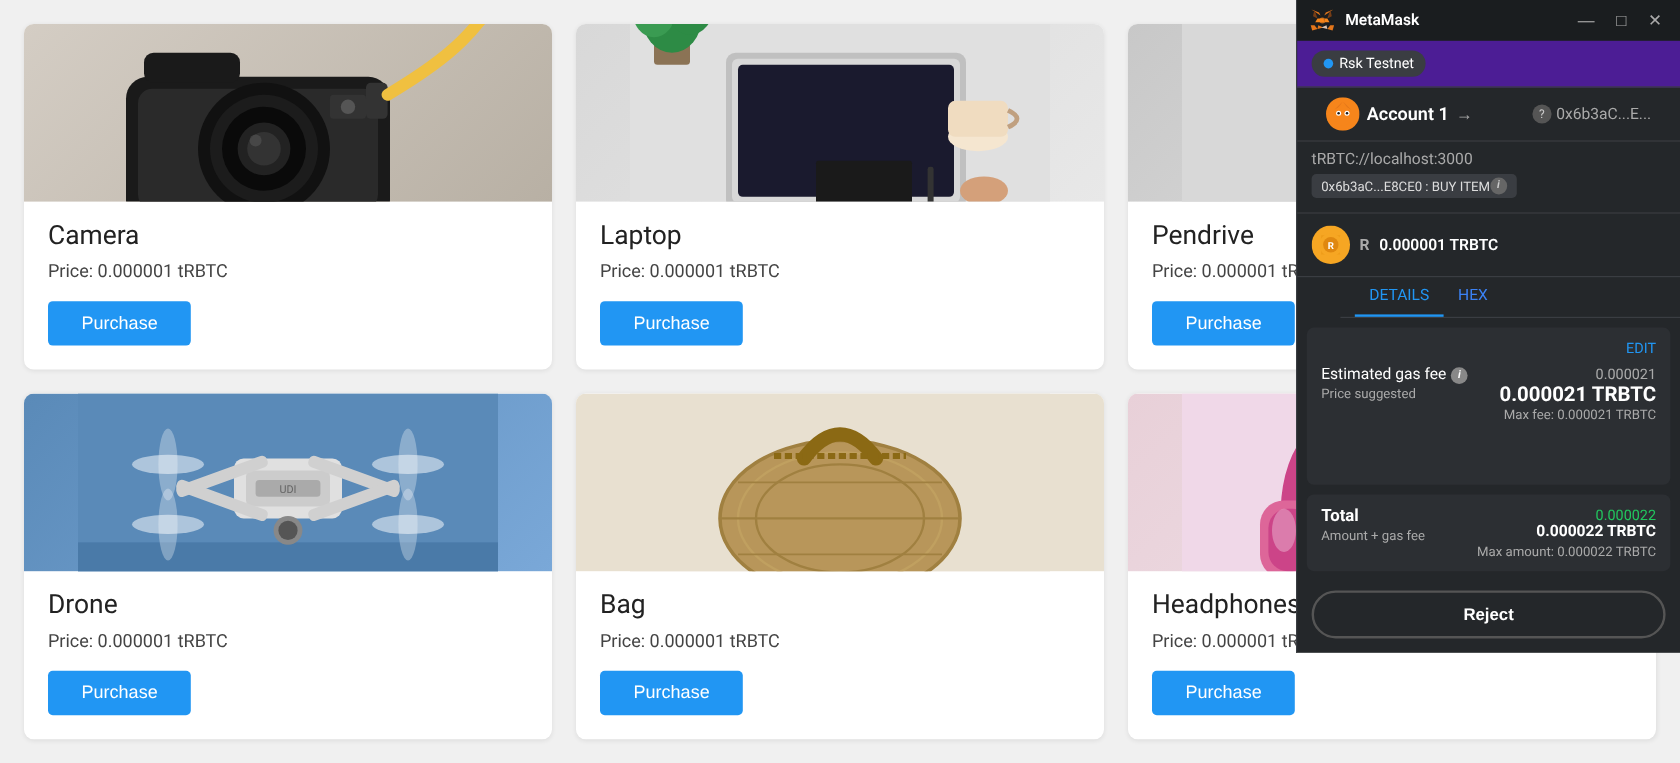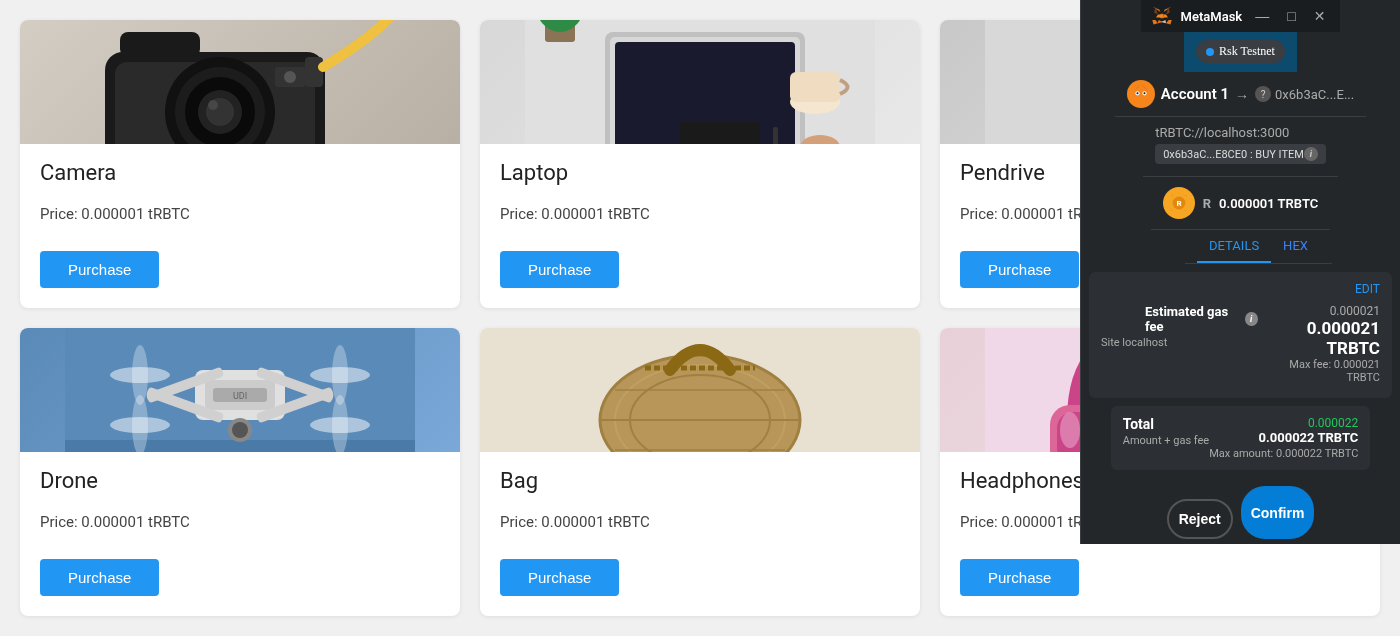--- a/index.html
+++ b/index.html
@@ -43,21 +43,21 @@
       align-items: center;
       justify-content: center;
       overflow: hidden;
     }
 
     .product-info {
       padding: 16px 20px 20px;
       flex: 1;
       display: flex;
       flex-direction: column;
-      gap: 20px;
+      gap: 8px;
     }
 
     .product-name {
       font-size: 22px;
       font-weight: 400;
       color: #222;
     }
 
     .product-price {
       font-size: 15px;
@@ -83,21 +83,20 @@
       right: 0;
       width: 320px;
       height: 544px;
       background: #24272a;
       border-left: 1px solid #3a3d42;
       display: flex;
       flex-direction: column;
       color: #fff;
       font-size: 13px;
       z-index: 100;
-      align-items: center;
     }
 
     .mm-titlebar {
       background: #1a1d1f;
       display: flex;
       align-items: center;
       padding: 6px 10px;
       gap: 8px;
       min-height: 32px;
     }
@@ -117,27 +116,26 @@
     .mm-window-btn {
       background: none;
       border: none;
       color: #aaa;
       cursor: pointer;
       font-size: 14px;
       padding: 2px 5px;
     }
 
     .mm-header {
-      background: #0c4a6e;
+      background: #4c1d95;
       padding: 8px 12px;
       display: flex;
       align-items: center;
       gap: 8px;
       border-bottom: 1px solid #3a3d42;
-      font-family: Liberation Serif, serif;
     }
 
     .mm-network-badge {
       display: flex;
       align-items: center;
       gap: 5px;
       background: #3a3d42;
       border-radius: 20px;
       padding: 4px 10px;
       font-size: 12px;
@@ -147,21 +145,21 @@
       width: 8px;
       height: 8px;
       background: #2196f3;
       border-radius: 50%;
     }
 
     .mm-account-section {
       display: flex;
       align-items: center;
       gap: 6px;
-      padding: 8px 12px;
+      padding: 8px 24px;
       border-bottom: 1px solid #3a3d42;
     }
 
     .mm-fox-icon {
       width: 28px;
       height: 28px;
     }
 
     .mm-account-name {
       font-size: 15px;
@@ -298,23 +296,22 @@
     }
 
     .mm-fee-label {
       display: flex;
       align-items: center;
       gap: 4px;
     }
 
     .mm-fee-label-text {
       font-size: 13px;
-      font-weight: 700;
-      color: #fff;
-      margin-left: 44px;
+      font-weight: 400;
+      color: #fff;
     }
 
     .mm-fee-sublabel {
       font-size: 11px;
       color: #aaa;
       margin-top: 2px;
     }
 
     .mm-fee-value {
       text-align: right;
@@ -390,21 +387,20 @@
     .mm-reject-btn {
       flex: 1;
       background: transparent;
       border: 2px solid #555;
       border-radius: 24px;
       color: #fff;
       font-size: 14px;
       font-weight: 600;
       padding: 10px;
       cursor: pointer;
-      margin-top: 13px;
     }
 
     .mm-confirm-btn {
       flex: 1;
       background: #037dd6;
       border: none;
       border-radius: 24px;
       color: #fff;
       font-size: 14px;
       font-weight: 700;
@@ -703,21 +699,21 @@
   </div>
 
   <div class="mm-details-panel">
     <div class="mm-edit-link">EDIT</div>
     <div class="mm-fee-row">
       <div>
         <div class="mm-fee-label">
           <span class="mm-fee-label-text">Estimated gas fee</span>
           <div class="info-icon-circle">i</div>
         </div>
-        <div class="mm-fee-sublabel">Site localhost</div>
+        <div class="mm-fee-sublabel">Price suggested</div>
       </div>
       <div class="mm-fee-value">
         <div class="mm-fee-value-small">0.000021</div>
         <div class="mm-fee-value-main">0.000021 TRBTC</div>
         <div class="mm-fee-max">Max fee: 0.000021 TRBTC</div>
       </div>
     </div>
   </div>
 
   <div class="mm-total-section">
@@ -729,16 +725,15 @@
       <div>
         <div class="mm-total-value-small">0.000022</div>
         <div class="mm-total-value-main">0.000022 TRBTC</div>
         <div class="mm-total-max">Max amount:  0.000022 TRBTC</div>
       </div>
     </div>
   </div>
 
   <div class="mm-actions">
     <button class="mm-reject-btn">Reject</button>
-    <button class="mm-confirm-btn">Confirm</button>
   </div>
 
 </div>
 
 </body></html>

